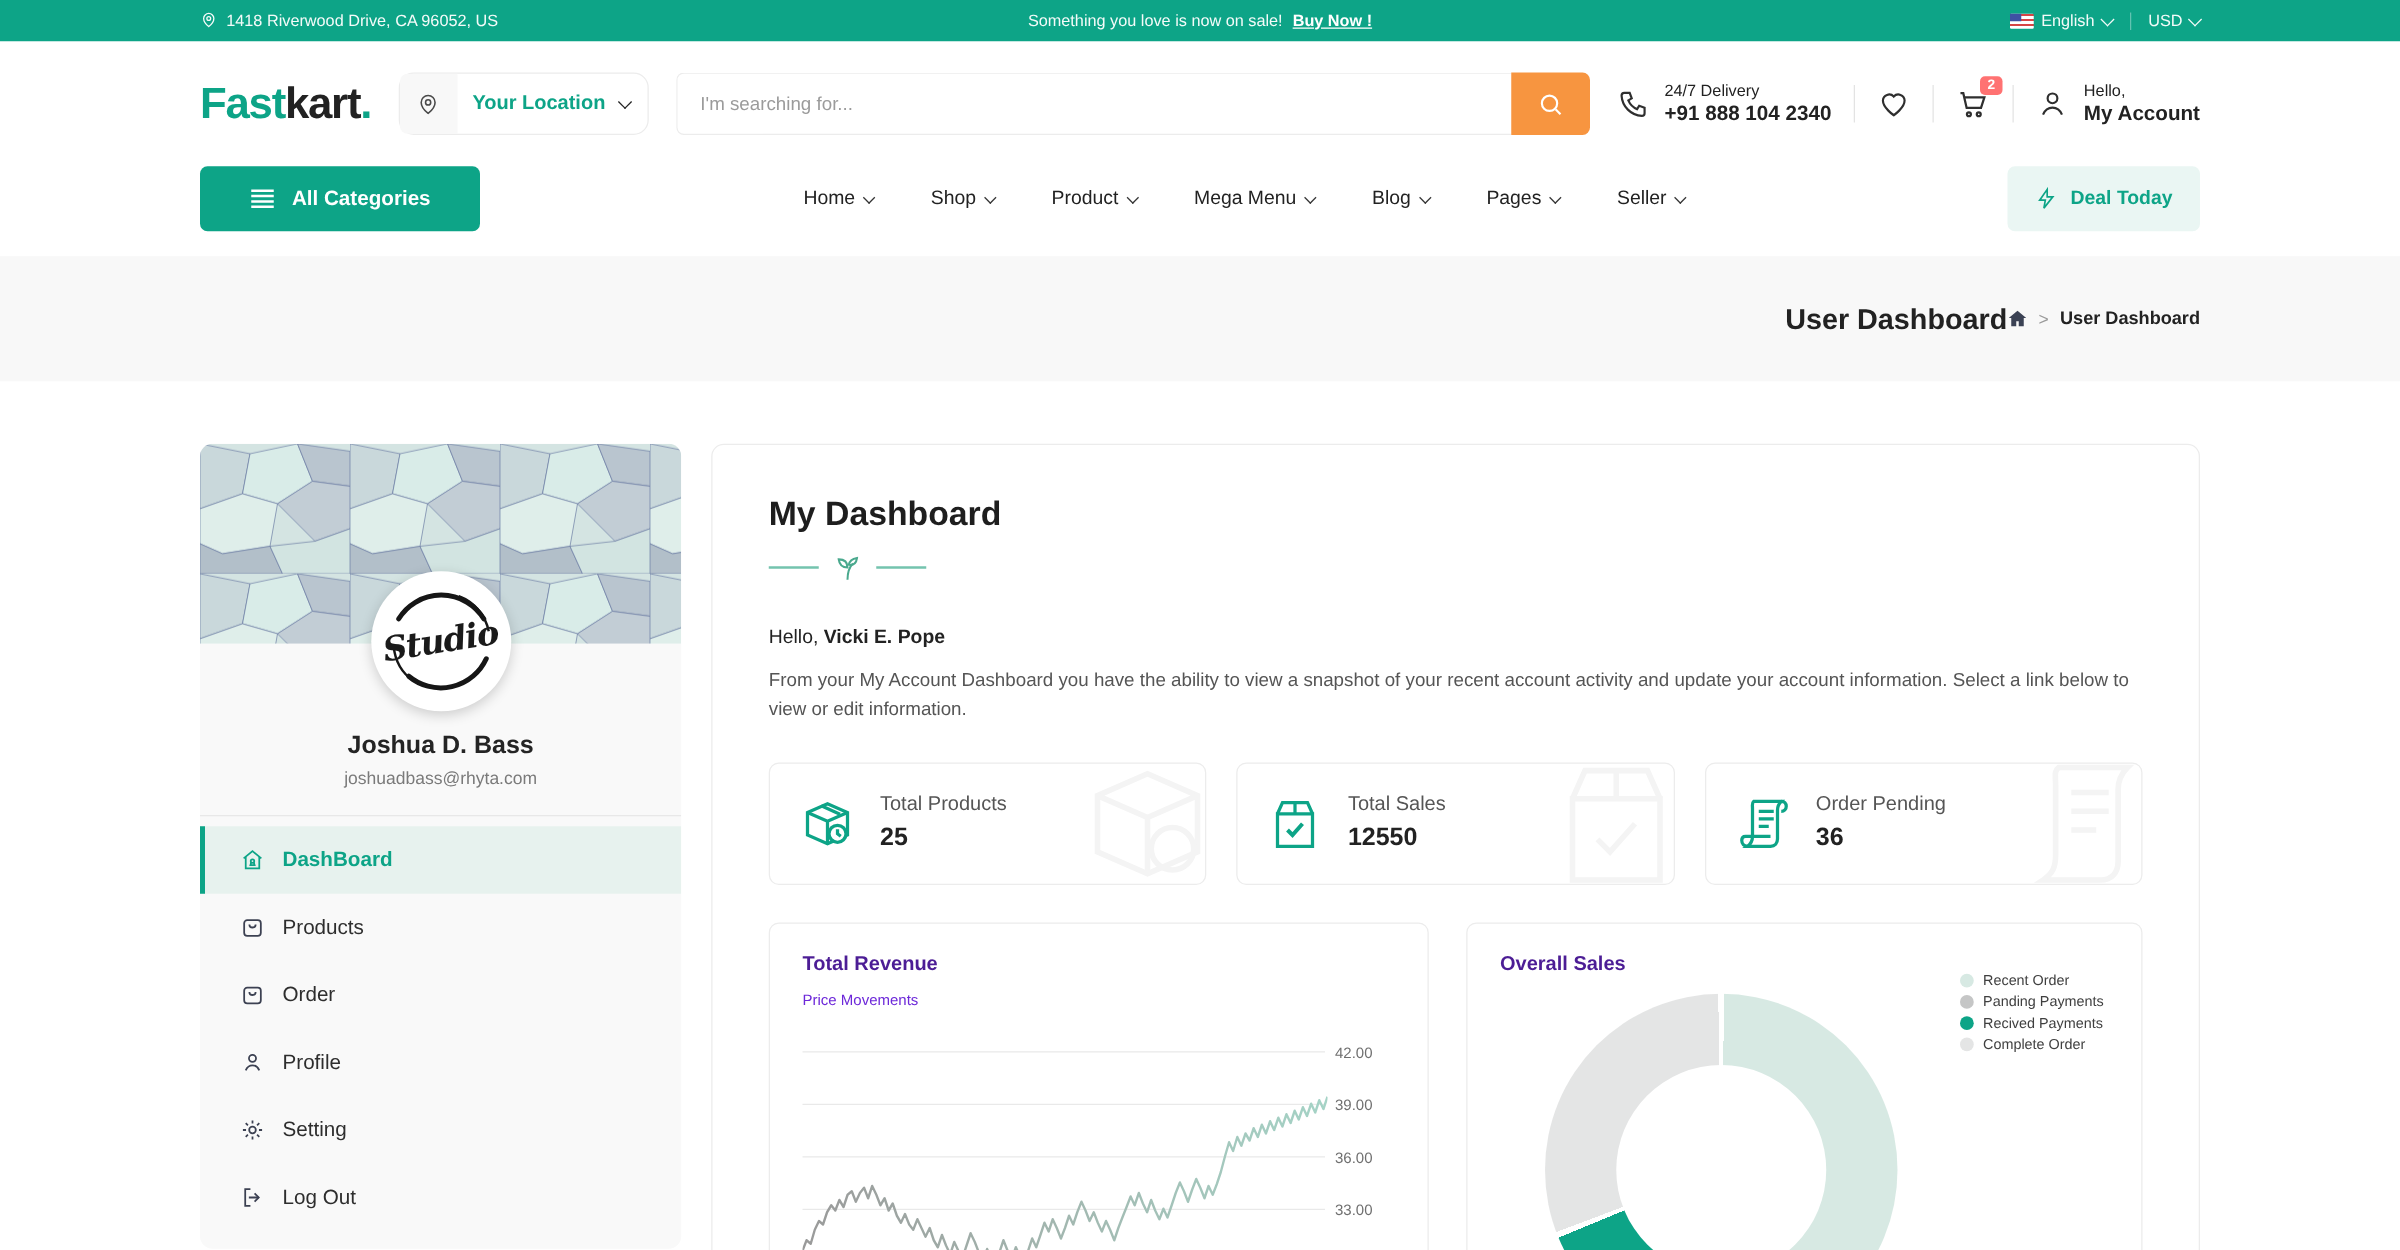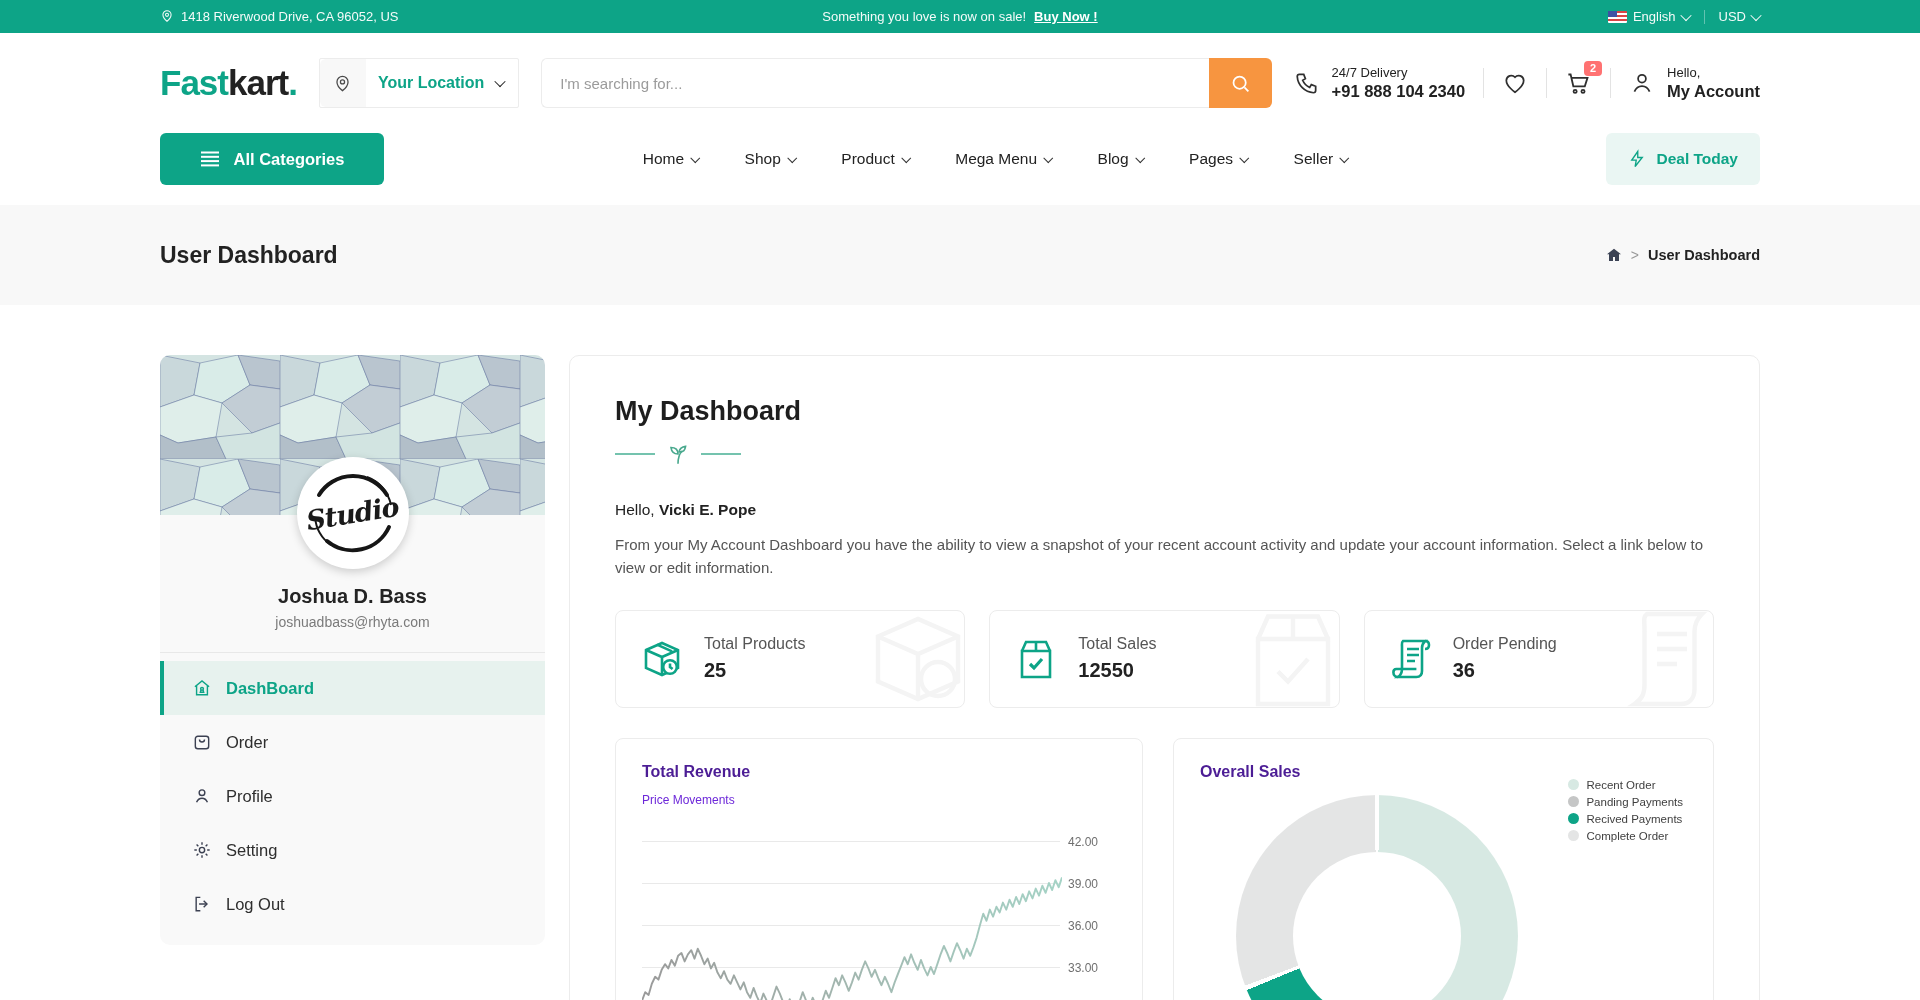--- a/index.html
+++ b/index.html
@@ -19,21 +19,21 @@
   .flag { width:19px; height:12px; position:relative; display:inline-block;
     background:repeating-linear-gradient(#d64545 0 2px,#fff 2px 4px); border-radius:1px; }
   .flag::after { content:""; position:absolute; left:0; top:0; width:9px; height:6px; background:#3f51a3; }
   .chev { width:8px; height:8px; border-right:1.6px solid currentColor; border-bottom:1.6px solid currentColor;
     transform:rotate(45deg) translate(-1px,-1px); display:inline-block; }
 
   
   .header .container { display:flex; align-items:center; padding:25px 0; gap:22px; }
   .logo { font-size:35px; font-weight:bold; letter-spacing:-1px; white-space:nowrap; cursor:pointer; }
   .logo .g { color:#0da487; } .logo .d { color:#222; }
-  .loc-box { display:flex; align-items:center; border:1px solid #ececec; border-radius:2px; height:50px;
+  .loc-box { display:flex; align-items:center; border:1px solid #ececec; border-radius:12px; height:50px;
     padding:0 14px 0 0; gap:12px; cursor:pointer; background:#fff; }
   .loc-ic { width:46px; height:48px; background:#f8f8f8; border-radius:6px 0 0 6px; display:flex; align-items:center; justify-content:center; color:#4a4a4a; }
   .loc-box .loc-label { color:#0da487; font-weight:bold; font-size:16px; }
   .loc-box .chev { color:#222; }
   .searchwrap { flex:1; display:flex; height:50px; }
   .searchwrap input { flex:1; border:1px solid #ececec; border-right:none; border-radius:6px 0 0 6px;
     padding:0 18px; font-size:15px; color:#444; outline:none; font-family:"Liberation Sans",sans-serif; }
   .searchwrap input::placeholder { color:#9b9b9b; }
   .search-btn { width:63px; border:none; background:#f79540; border-radius:0 6px 6px 0; color:#fff;
     display:flex; align-items:center; justify-content:center; cursor:pointer; }
@@ -56,21 +56,21 @@
     font-family:"Liberation Sans",sans-serif; }
   .menu { flex:1; display:flex; justify-content:center; gap:46px; }
   .menu-item { display:flex; align-items:center; gap:8px; font-size:15.5px; color:#222; cursor:pointer; }
   .menu-item .chev { width:6.5px; height:6.5px; border-width:1.4px; color:#333; }
   .deal-btn { height:52px; padding:0 22px; background:#eaf6f3; border:none; border-radius:6px; color:#0da487;
     font-size:15.5px; font-weight:bold; display:flex; align-items:center; gap:10px; cursor:pointer;
     font-family:"Liberation Sans",sans-serif; }
 
   
   .band { background:#f8f8f8; margin-top:4px; height:100px; }
-  .band .container { height:100px; display:flex; align-items:center; justify-content:space-between; }
+  .band .container { height:100px; display:flex; align-items:center; justify-content:flex-end; }
   .band h1 { font-size:23px; font-weight:bold; color:#222; }
   .crumbs { display:flex; align-items:center; gap:9px; font-size:14.5px; color:#222; font-weight:bold; }
   .crumbs .gt { color:#999; font-weight:normal; font-size:14px; }
   .crumbs .home { color:#3b4254; cursor:pointer; display:flex; }
 
   
   .dash { margin-top:50px; display:flex; gap:24px; align-items:flex-start; }
 
   
   .side { width:385px; background:#f9f9f9; border-radius:10px; overflow:hidden; flex-shrink:0; }
@@ -340,20 +340,29 @@
       <div class="sitem active">
         <span style="display:flex">
           <svg width="20" height="20" viewBox="0 0 24 24" fill="none" stroke="currentColor" stroke-width="1.7">
               <path d="M3.5 10.5 12 3.5l8.5 7"></path>
               <path d="M5.5 9v11h13V9"></path>
               <circle cx="12" cy="13" r="1.7"></circle>
               <path d="M10.8 14.2 10 17h4l-.8-2.8"></path>
             </svg>
         </span>
         <span>DashBoard</span>
+      </div>
+      <div class="sitem">
+        <span style="display:flex">
+          <svg width="20" height="20" viewBox="0 0 24 24" fill="none" stroke="currentColor" stroke-width="1.7">
+              <rect x="4" y="5" width="16" height="15" rx="3"></rect>
+              <path d="M9 9c0 2 1.3 3 3 3s3-1 3-3"></path>
+            </svg>
+        </span>
+        <span>Products</span>
       </div>
       <div class="sitem">
         <span style="display:flex">
           <svg width="20" height="20" viewBox="0 0 24 24" fill="none" stroke="currentColor" stroke-width="1.7">
               <rect x="4" y="5" width="16" height="15" rx="3"></rect>
               <path d="M9 9c0 2 1.3 3 3 3s3-1 3-3"></path>
             </svg>
         </span>
         <span>Order</span>
       </div>

